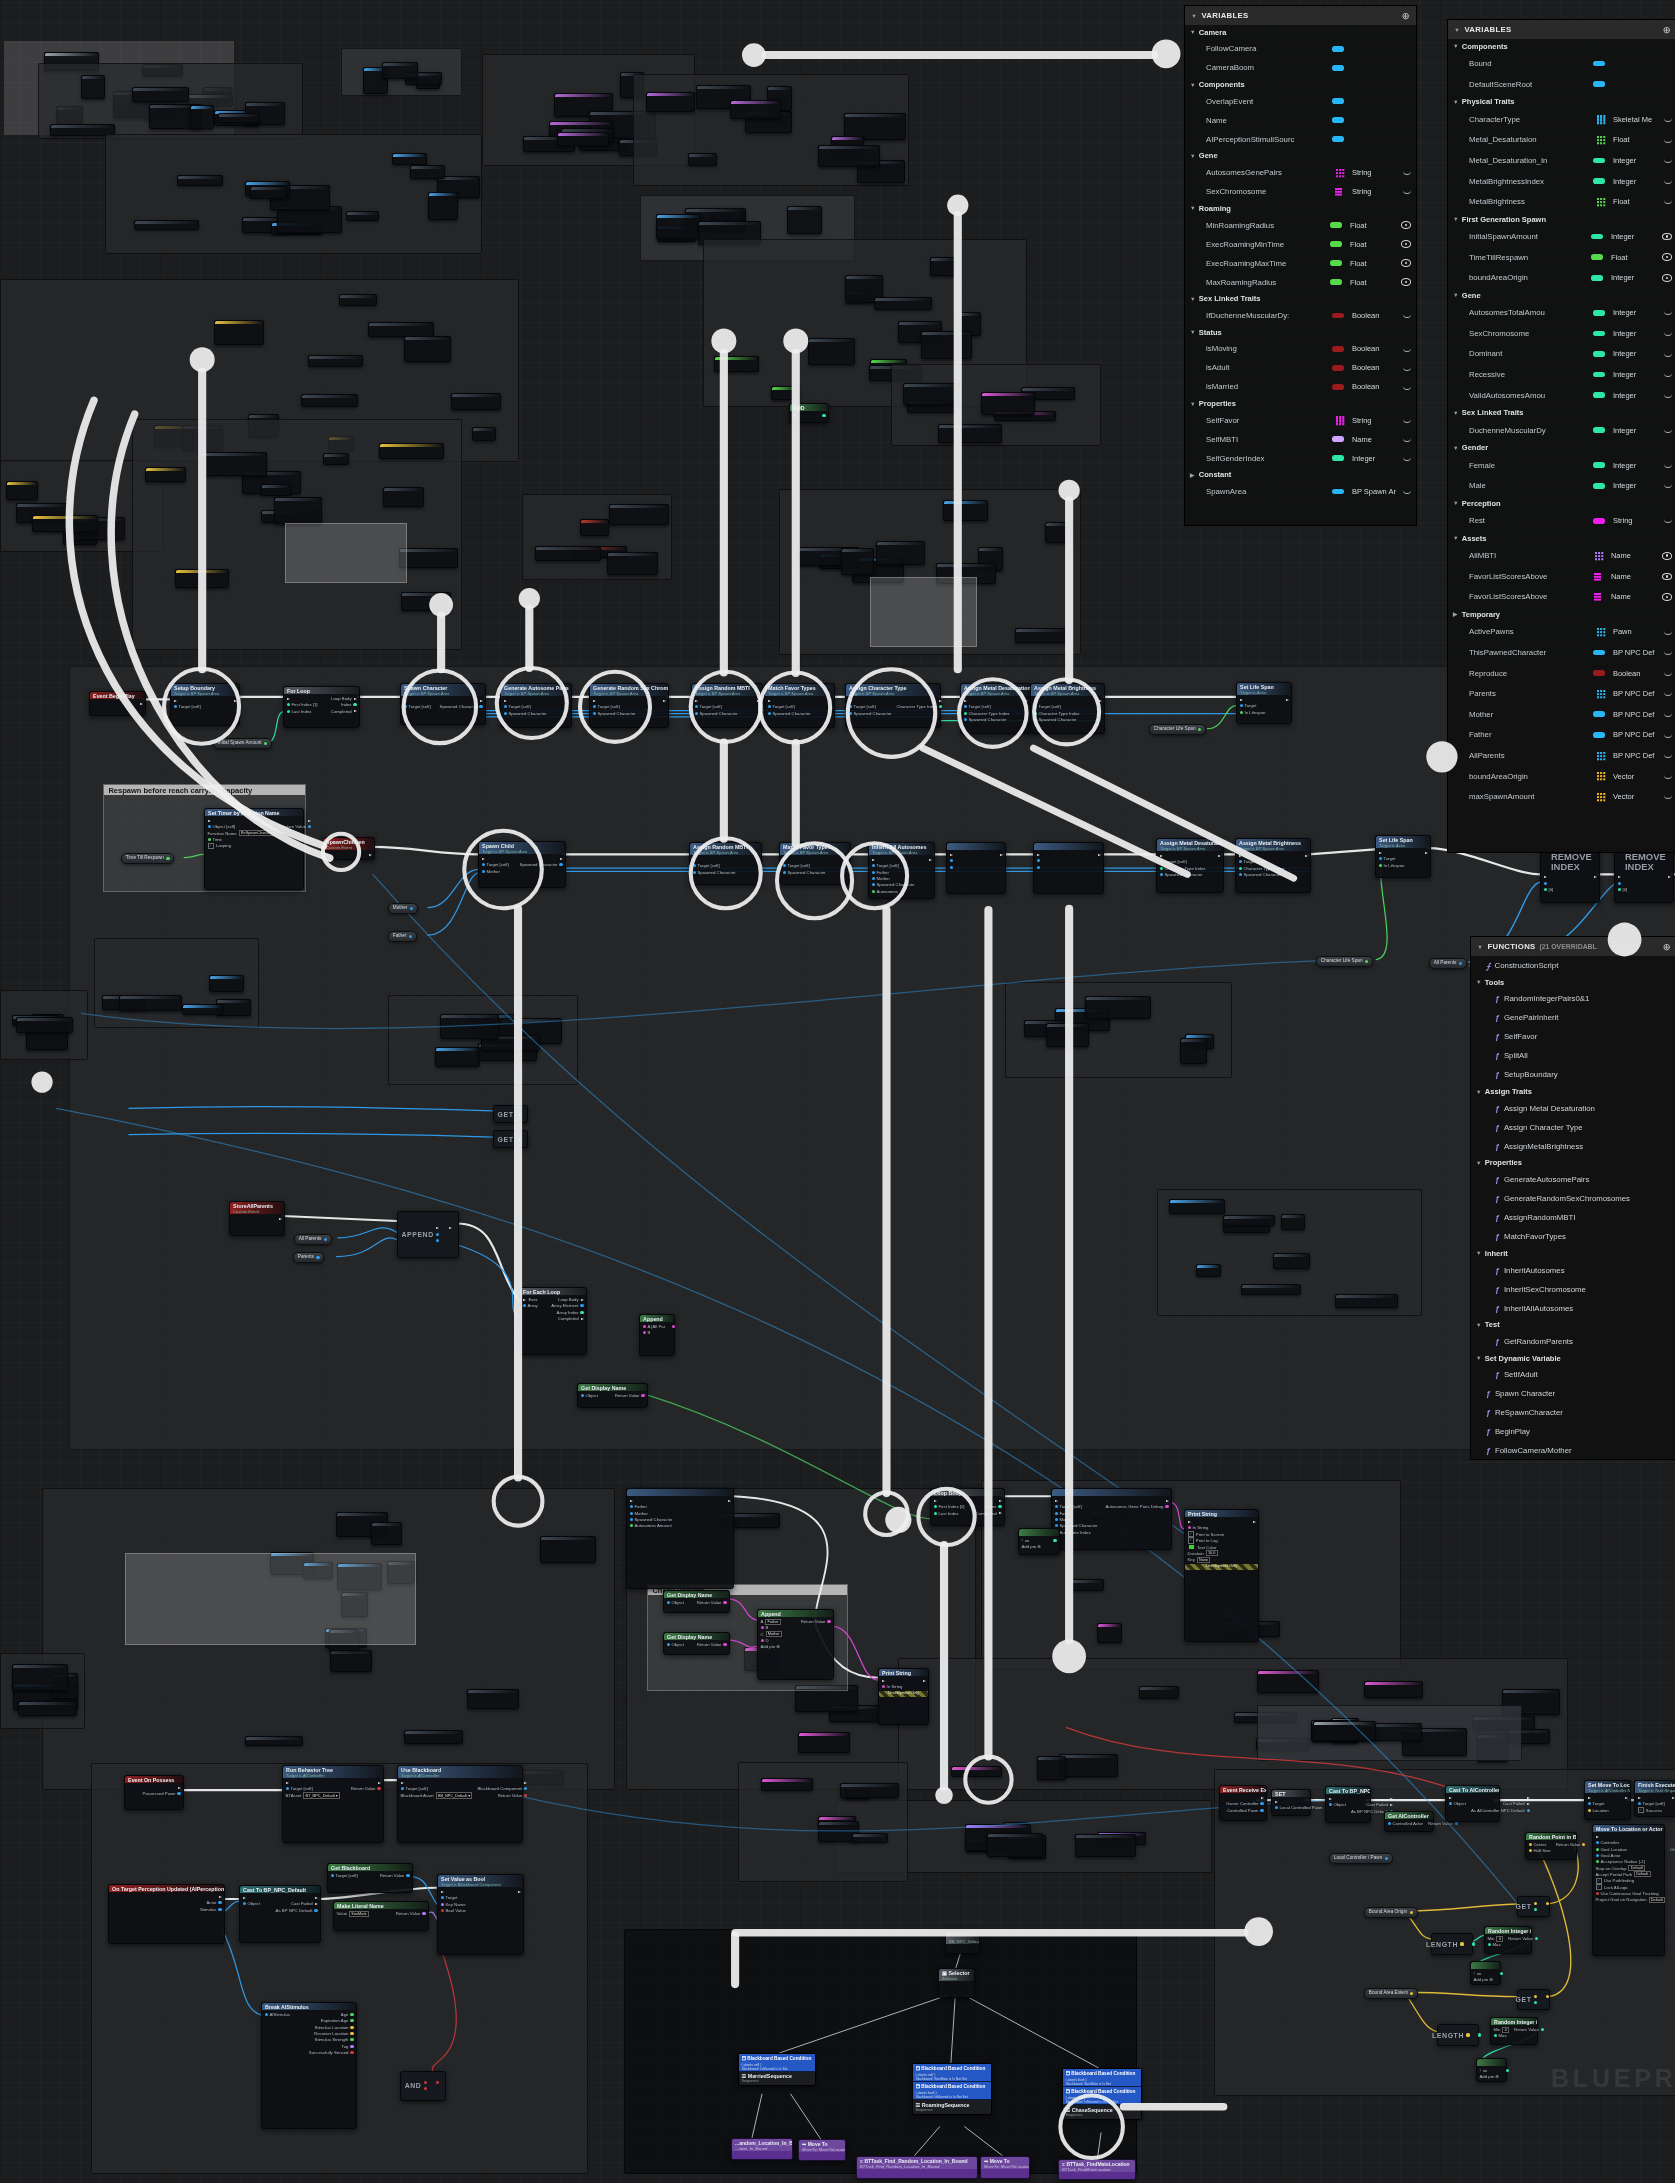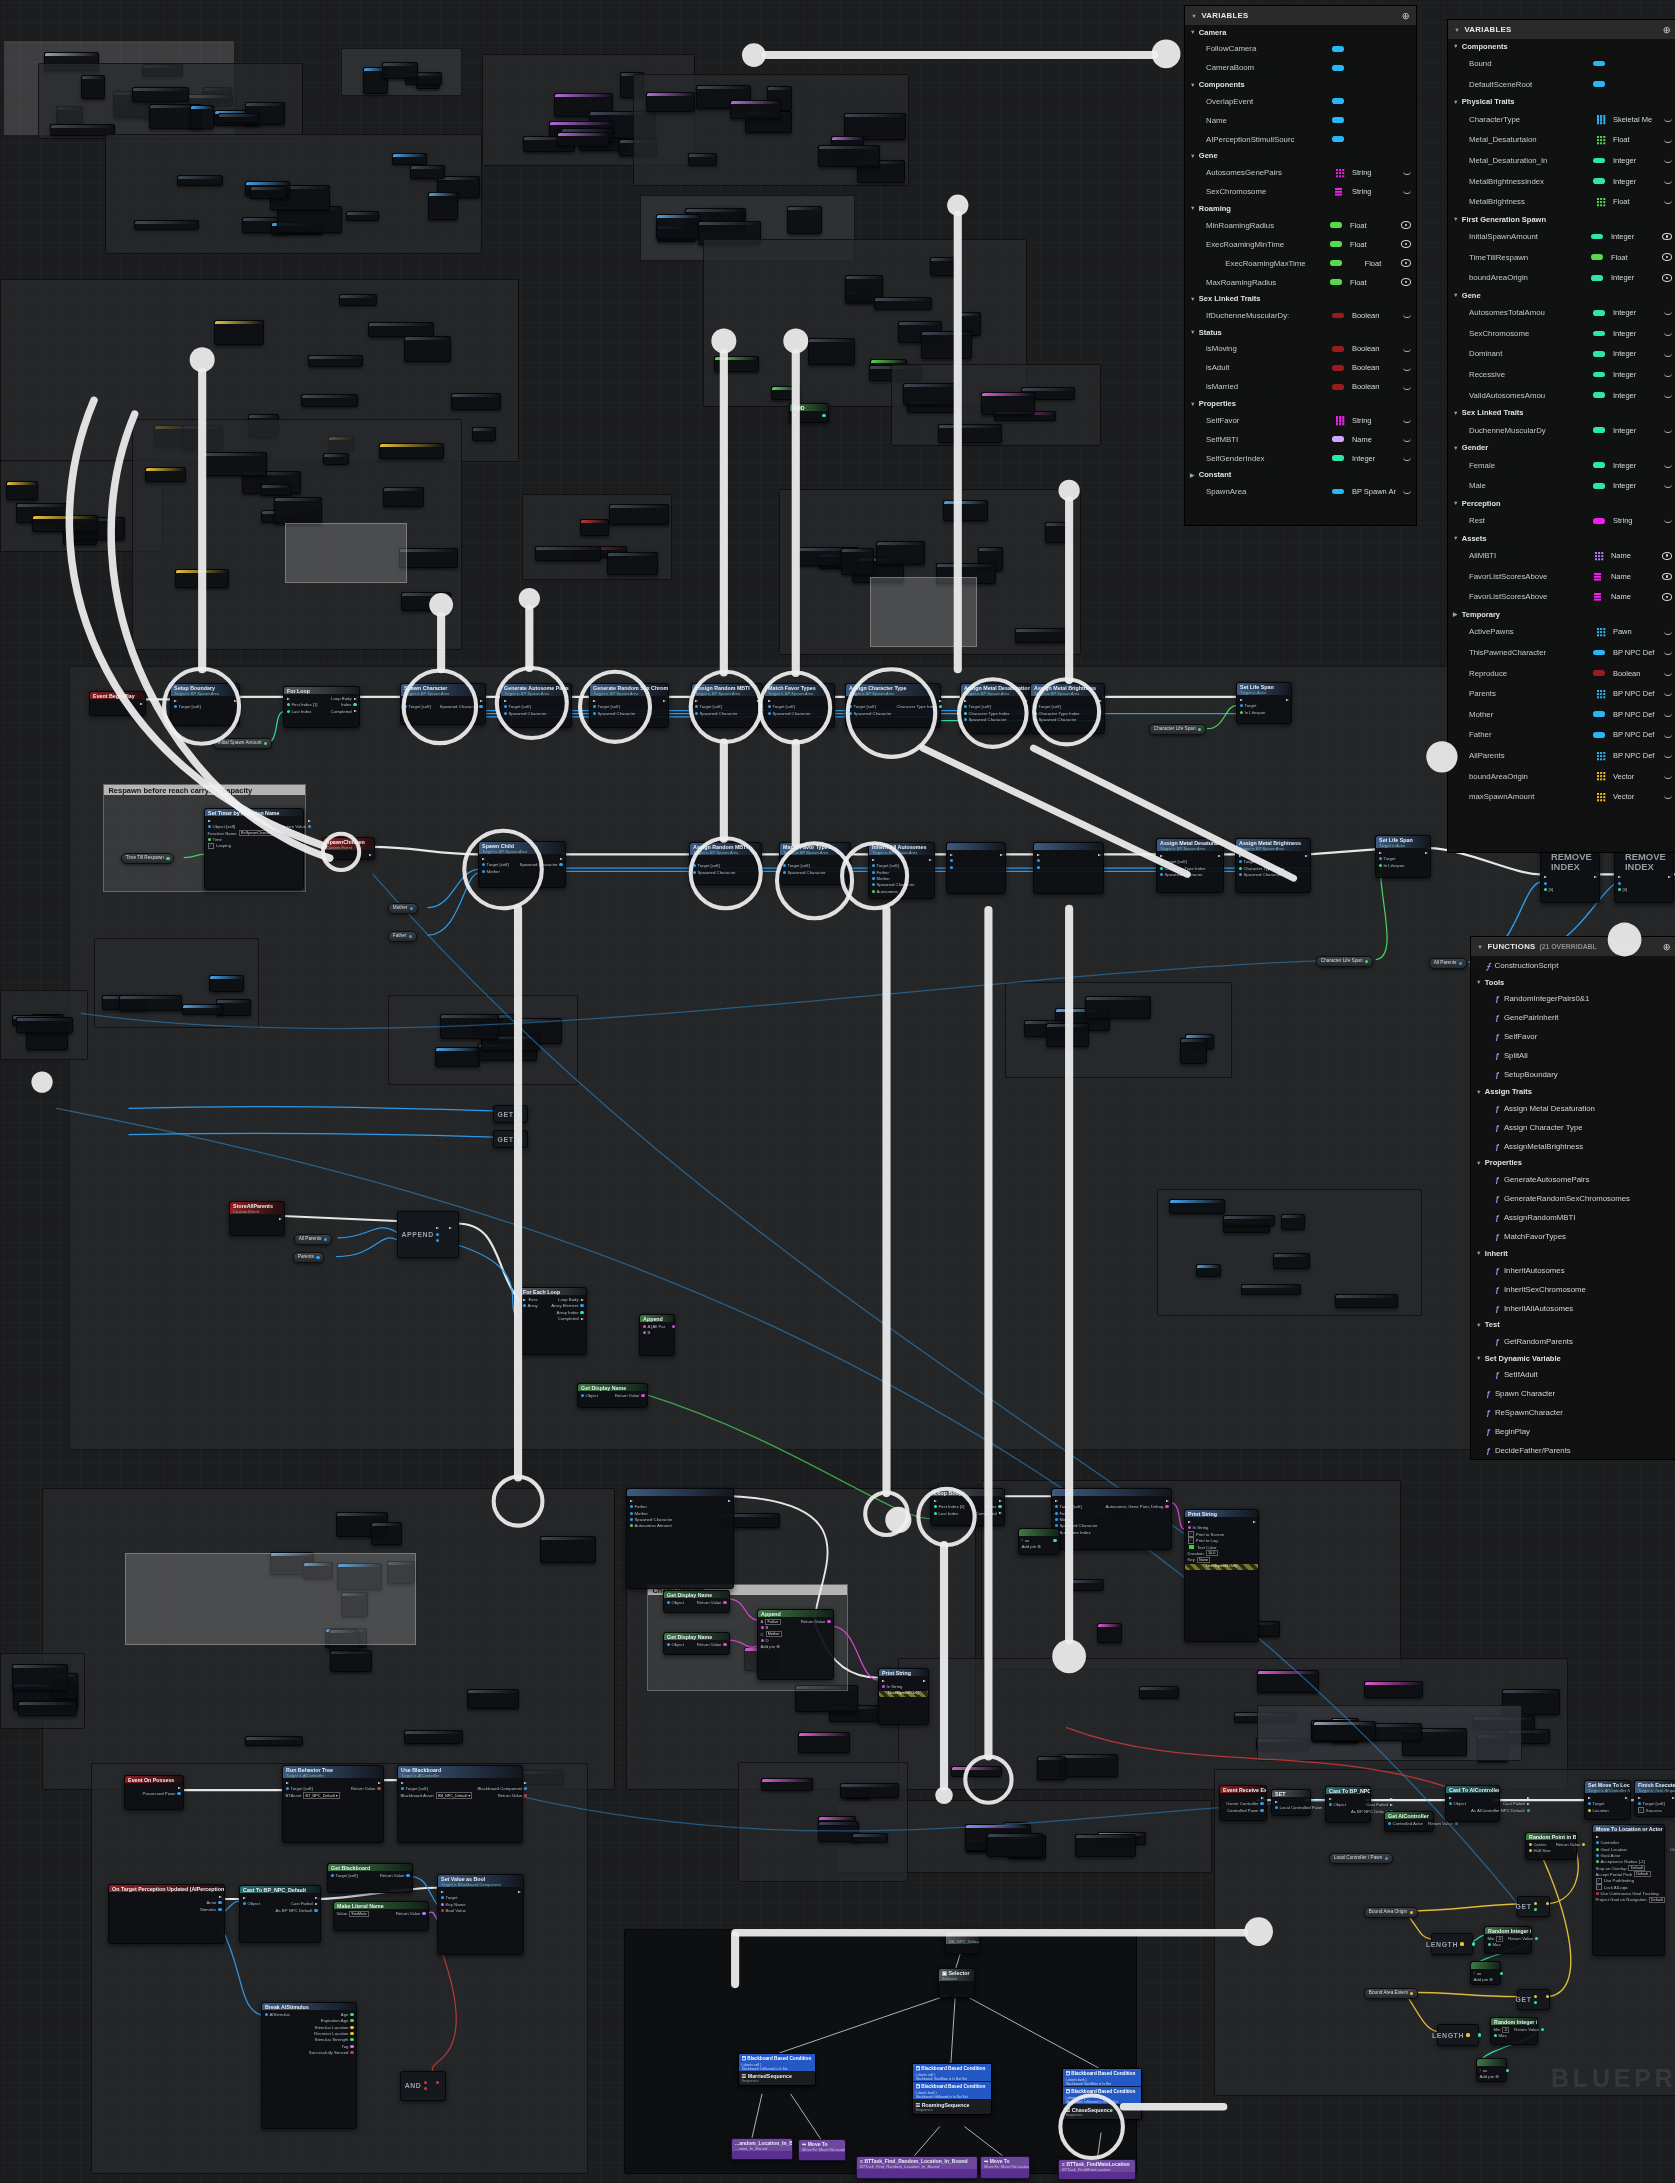--- a/index.html
+++ b/index.html
@@ -2757,21 +2757,21 @@
           <span class="icn pillsm" style="--c: #57d94c;"></span>
           <span class="ty">Float</span>
           <span class="vis eyeo"></span>
         </div>
         <div class="vrow" style="height: 19px;">
           <span class="nm">ExecRoamingMinTime</span>
           <span class="icn pillsm" style="--c: #57d94c;"></span>
           <span class="ty">Float</span>
           <span class="vis eyeo"></span>
         </div>
-        <div class="vrow" style="height: 19px; text-align: center;">
+        <div class="vrow" style="height: 19px;">
           <span class="nm">ExecRoamingMaxTime</span>
           <span class="icn pillsm" style="--c: #57d94c;"></span>
           <span class="ty">Float</span>
           <span class="vis eyeo"></span>
         </div>
         <div class="vrow" style="height: 19px;">
           <span class="nm">MaxRoamingRadius</span>
           <span class="icn pillsm" style="--c: #57d94c;"></span>
           <span class="ty">Float</span>
           <span class="vis eyeo"></span>
@@ -3186,21 +3186,21 @@
         <div class="frow" style="padding-left: 15px;">
           <span class="fi">ƒ</span>
           <span>ReSpawnCharacter</span>
         </div>
         <div class="frow" style="padding-left: 15px;">
           <span class="fi">ƒ</span>
           <span>BeginPlay</span>
         </div>
         <div class="frow" style="padding-left: 15px;">
           <span class="fi">ƒ</span>
-          <span>DecideFather/Parents</span>
+          <span>FollowCamera/Mother</span>
         </div>
       </div>
   </div>
 
   <svg id="anno" class="layer" width="1676" height="2183" style="z-index:40;" viewBox="0 0 2679 3490">
       <circle cx="322" cy="1129" r="60" fill="none" stroke="#efefef" stroke-width="6.5" opacity="0.93"></circle>
       <circle cx="703" cy="1130" r="58" fill="none" stroke="#efefef" stroke-width="6.5" opacity="0.93"></circle>
       <circle cx="850" cy="1124" r="56" fill="none" stroke="#efefef" stroke-width="6.5" opacity="0.93"></circle>
       <circle cx="983" cy="1130" r="56" fill="none" stroke="#efefef" stroke-width="6.5" opacity="0.93"></circle>
       <circle cx="1160" cy="1130" r="56" fill="none" stroke="#efefef" stroke-width="6.5" opacity="0.93"></circle>

